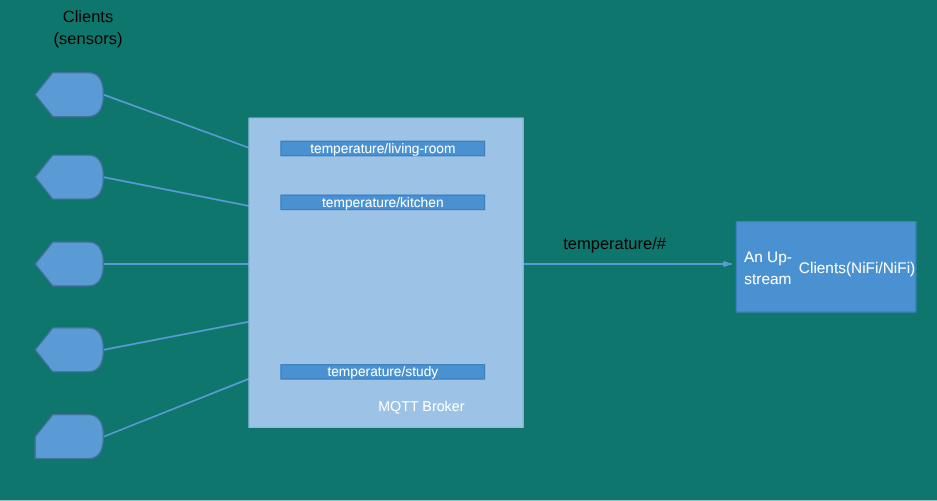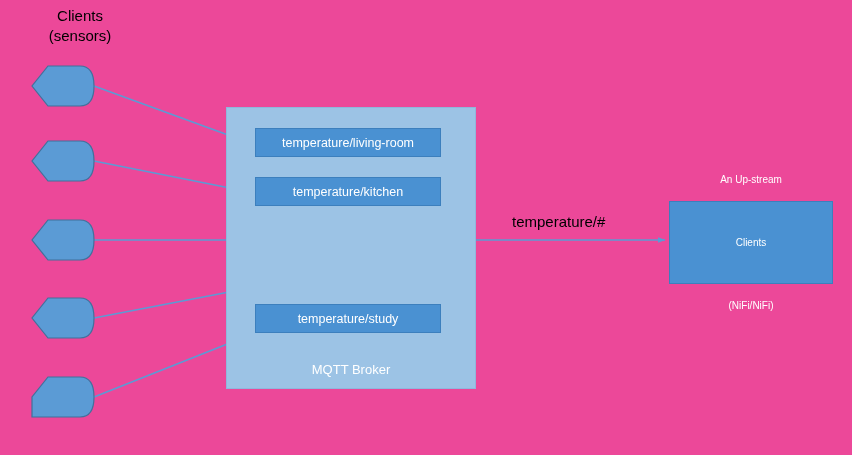--- a/index.html
+++ b/index.html
@@ -4,21 +4,21 @@
 <style>
   html, body {
     margin: 0;
     padding: 0;
     background: #ffffff;
   }
   #canvas {
     position: relative;
     width: 852px;
     height: 455px;
-    background: #ec4899;
+    background: #0f766e;
     overflow: hidden;
     font-family: "Liberation Sans", sans-serif;
   }
   #svg-layer {
     position: absolute;
     left: 0;
     top: 0;
     width: 852px;
     height: 455px;
   }
@@ -46,27 +46,28 @@
     box-sizing: border-box;
   }
   .broker-label {
     position: absolute;
     left: 226px;
     top: 362px;
     width: 250px;
     text-align: center;
     font-size: 13px;
     color: #ffffff;
+    padding-left: 32px;
   }
 
   .topic-box {
     position: absolute;
     left: 255px;
     width: 186px;
-    height: 29px;
+    height: 14px;
     background: #4A91D2;
     border: 1px solid #3C7FBD;
     box-sizing: border-box;
     display: flex;
     align-items: center;
     justify-content: center;
     color: #ffffff;
     font-size: 12.5px;
     white-space: nowrap;
   }
@@ -74,28 +75,27 @@
   .upstream-box {
     position: absolute;
     left: 669px;
     top: 201px;
     width: 164px;
     height: 83px;
     background: #4A91D2;
     border: 1px solid #3C7FBD;
     box-sizing: border-box;
     display: flex;
-    flex-direction: column;
+    flex-direction: row;
     align-items: center;
     justify-content: center;
     color: #ffffff;
-    font-size: 10px;
+    font-size: 14px;
     line-height: 20px;
     text-align: center;
-    gap: 43px;
   }
 
   .wildcard-label {
     position: absolute;
     left: 512px;
     top: 213px;
     font-size: 15px;
     color: #000000;
     white-space: nowrap;
   }
@@ -133,21 +133,21 @@
     <line x1="462" y1="240" x2="665" y2="240" stroke="#5B9BD5" stroke-width="1.6" marker-end="url(#arrowhead)"></line>
   </svg>
 
   <div class="clients-title">Clients
 (sensors)</div>
 
   <div class="broker-box"></div>
 
   <div class="topic-box" style="top:128px">temperature/living-room</div>
   <div class="topic-box" style="top:177px">temperature/kitchen</div>
-  <div class="topic-box" style="top:304px">temperature/study</div>
+  <div class="topic-box" style="top:331px">temperature/study</div>
 
   <div class="broker-label">MQTT Broker</div>
 
   <div class="wildcard-label">temperature/#</div>
 
   <div class="upstream-box">
     <span>An Up-stream</span>
     <span>Clients</span>
     <span>(NiFi/NiFi)</span>
   </div>

